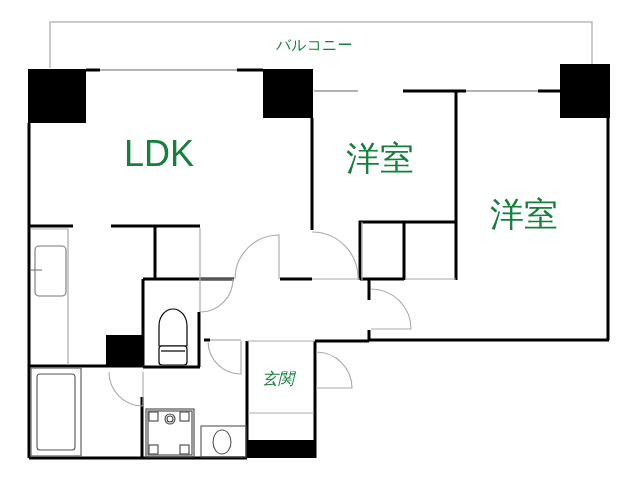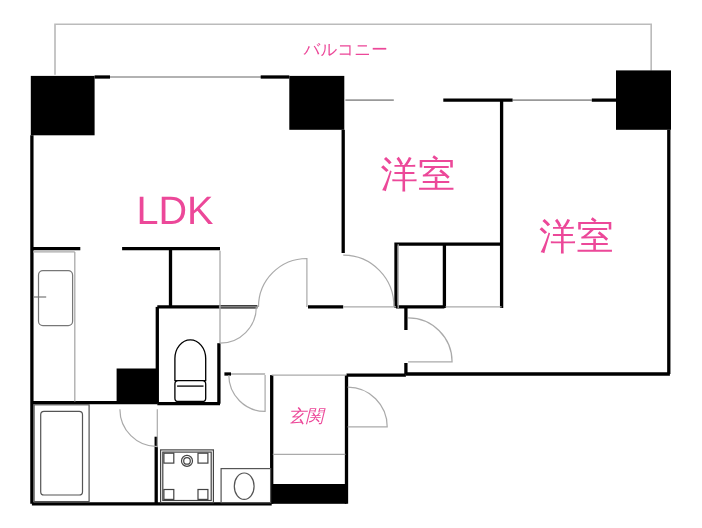--- a/index.html
+++ b/index.html
@@ -1,20 +1,20 @@
 <!DOCTYPE html>
 <html><head>
   <meta charset="utf-8">
   <style>
     html, body { margin: 0; padding: 0; background: #ffffff; }
     body { width: 638px; height: 480px; overflow: hidden; position: relative; }
     #plan { position: absolute; left: 0; top: 0; width: 638px; height: 480px; }
-    .lbl { position: absolute; color: #ec4899; white-space: nowrap; font-family: "DejaVu Sans", sans-serif; }
+    .lbl { position: absolute; color: #15803d; white-space: nowrap; font-family: "DejaVu Sans", sans-serif; }
     .lbl-balcony { left: 276px; top: 36px; font-size: 15px; }
-    .lbl-ldk { left: 124px; top: 133px; font-size: 36px; font-family: "Liberation Sans", sans-serif; margin-top: 38px; }
+    .lbl-ldk { left: 124px; top: 133px; font-size: 36px; font-family: "Liberation Sans", sans-serif; }
     .lbl-room1 { left: 346px; top: 136px; font-size: 34px; }
     .lbl-room2 { left: 490px; top: 192px; font-size: 34px; }
     .lbl-genkan { left: 262px; top: 369px; font-size: 16px; font-style: italic; }
   </style>
 </head>
 <body>
 
 <svg id="plan" viewBox="0 0 638 480" xmlns="http://www.w3.org/2000/svg">
 
   <g fill="none" stroke="#bbbbbb" stroke-width="1.5">

